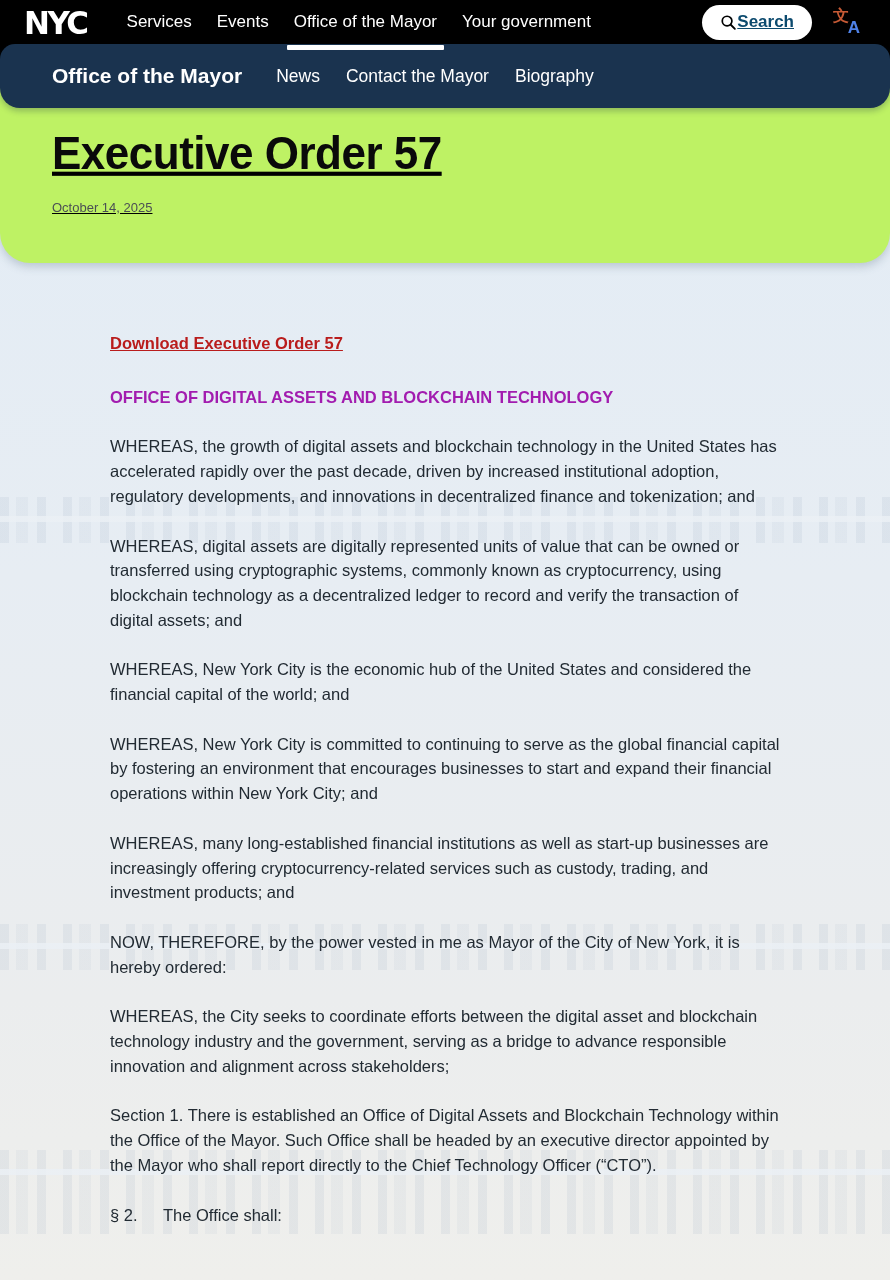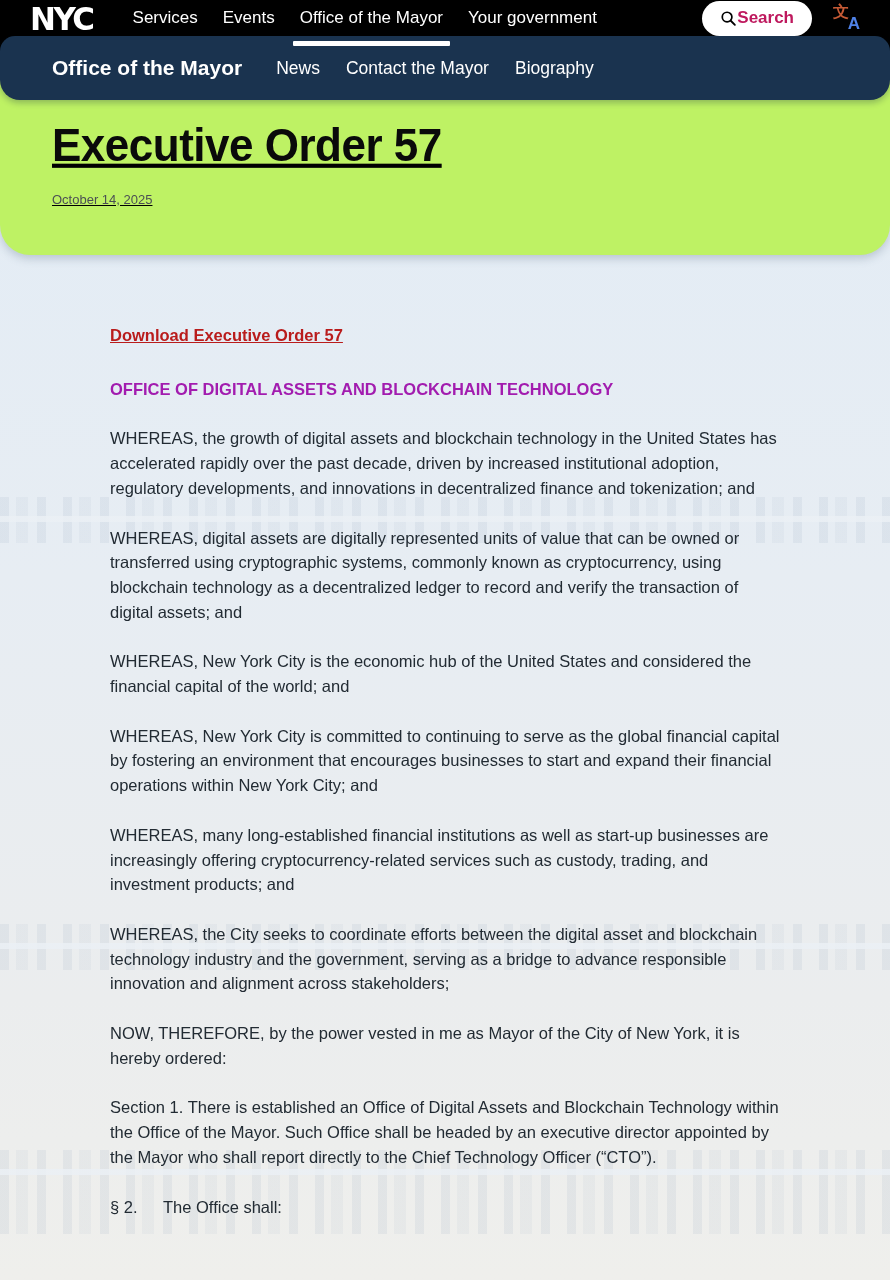--- a/index.html
+++ b/index.html
@@ -21,40 +21,40 @@
         rgba(150,168,190,.14) 0 9px,  rgba(150,168,190,0) 9px 16px,
         rgba(150,168,190,.09) 16px 28px, rgba(150,168,190,0) 28px 37px,
         rgba(150,168,190,.14) 37px 46px, rgba(150,168,190,0) 46px 63px);
   }
   .band-1 { top:497px; }
   .band-2 { top:924px; }
   .band-3 { top:1150px; height:84px; }
 
   
   .topnav {
-    height:36px; background:#000; display:flex; align-items:center;
-    padding:0 28px 0 30px; position:relative; z-index:3;
+    height:44px; background:#000; display:flex; align-items:center;
+    padding:0 28px 0 24px; position:relative; z-index:3;
   }
   .logo {
     color:#fff; font-weight:700; font-size:31px; letter-spacing:-2.5px;
     font-family:"DejaVu Sans", sans-serif; transform:scaleY(1.05); cursor:pointer;
   }
   .topnav-links { display:flex; gap:25px; margin-left:40px;justify-content:center; }
   .topnav-link {
     color:#fff; font-size:17px; text-decoration:none;
     line-height:46px; height:46px; position:relative; white-space:nowrap;
   }
   .topnav-link.active::after {
     content:""; position:absolute; left:-7px; right:-7px; bottom:-5px;
     height:5px; background:#fff; border-radius:1px;
   }
   .search-btn {
     margin-left:auto; background:#fff; border:none; border-radius:18px;
     height:35px; padding:0 18px; display:flex; align-items:center; 
-    font-family:inherit; font-size:17px; font-weight:700; color:#be185d; cursor:pointer;
+    font-family:inherit; font-size:17px; font-weight:700; color:#0c4a6e; cursor:pointer;text-decoration:underline;
   }
   .translate { margin-left:18px; position:relative; width:32px; height:34px; cursor:pointer; }
   .translate .zh { position:absolute; top:1px; left:3px; color:#c65a35; font-size:16px; font-weight:700; }
   .translate .en { position:absolute; bottom:1px; right:2px; color:#4f82e8; font-size:17px; font-weight:700; }
 
   
   .subnav-wrap {
     background:linear-gradient(180deg,#000 0,#000 20px, rgba(0,0,0,0) 20px);
     position:relative; z-index:2;
   }
@@ -140,20 +140,20 @@
 
 <main class="content">
   <div class="doc">
     <a href="#" class="download-link">Download Executive Order 57</a>
     <div class="doc-heading">OFFICE OF DIGITAL ASSETS AND BLOCKCHAIN TECHNOLOGY</div>
     <p>WHEREAS, the growth of digital assets and blockchain technology in the United States has accelerated rapidly over the past decade, driven by increased institutional adoption, regulatory developments, and innovations in decentralized finance and tokenization; and</p>
     <p>WHEREAS, digital assets are digitally represented units of value that can be owned or transferred using cryptographic systems, commonly known as cryptocurrency, using blockchain technology as a decentralized ledger to record and verify the transaction of digital assets; and</p>
     <p>WHEREAS, New York City is the economic hub of the United States and considered the financial capital of the world; and</p>
     <p>WHEREAS, New York City is committed to continuing to serve as the global financial capital by fostering an environment that encourages businesses to start and expand their financial operations within New York City; and</p>
     <p>WHEREAS, many long-established financial institutions as well as start-up businesses are increasingly offering cryptocurrency-related services such as custody, trading, and investment products; and</p>
+    <p>NOW, THEREFORE, by the power vested in me as Mayor of the City of New York, it is hereby ordered:</p>
     <p>WHEREAS, the City seeks to coordinate efforts between the digital asset and blockchain technology industry and the government, serving as a bridge to advance responsible innovation and alignment across stakeholders;</p>
-    <p>NOW, THEREFORE, by the power vested in me as Mayor of the City of New York, it is hereby ordered:</p>
     <p>Section 1.  There is established an Office of Digital Assets and Blockchain Technology within the Office of the Mayor. Such Office shall be headed by an executive director appointed by the Mayor who shall report directly to the Chief Technology Officer (“CTO”).</p>
     <div class="sec-line">
       <span class="sec-marker">§ 2.</span><span>The Office shall:</span>
     </div>
   </div>
 </main>
 
 </body></html>

